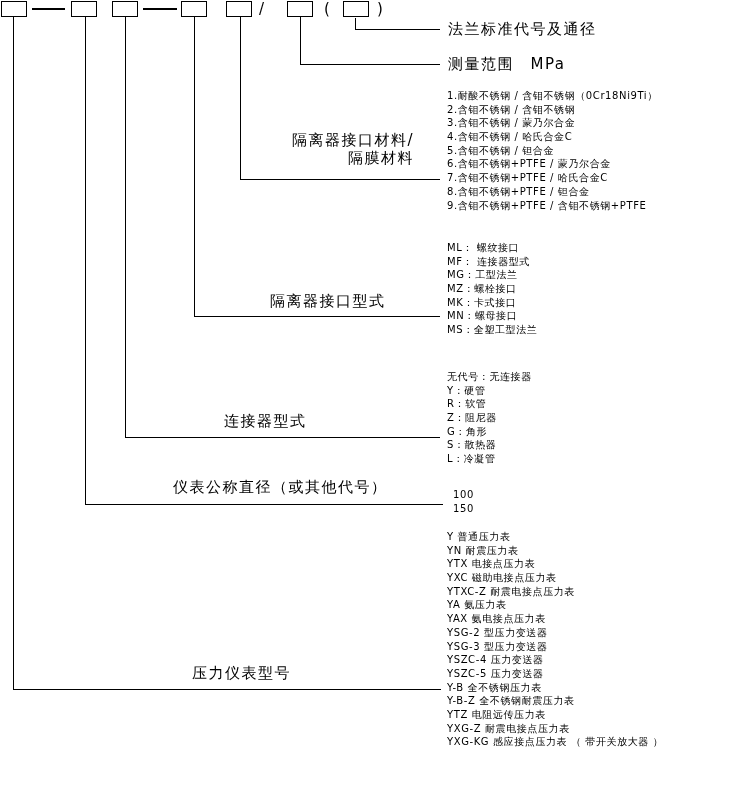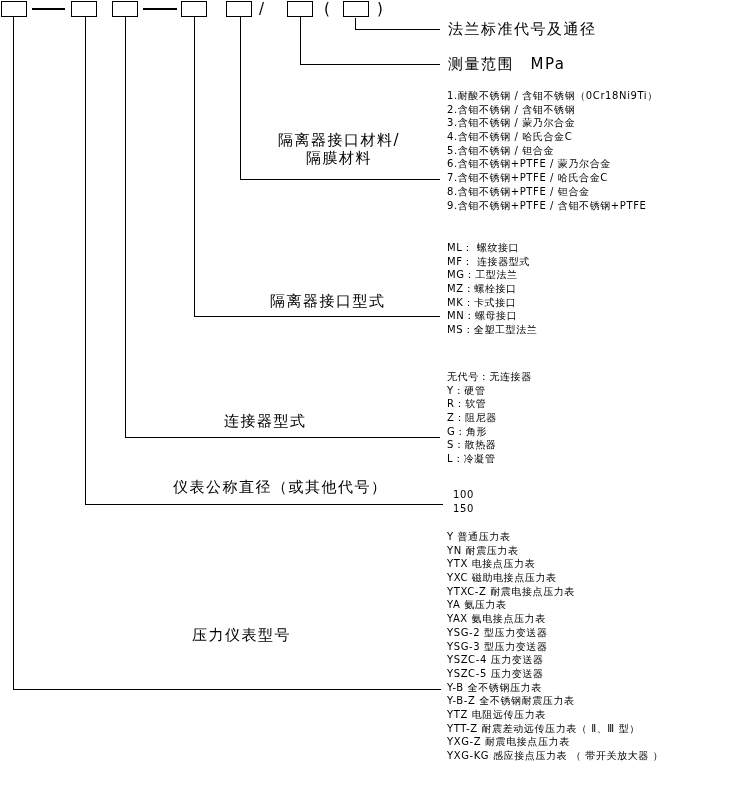--- a/index.html
+++ b/index.html
@@ -7,21 +7,21 @@
     position:relative;width:741px;height:802px;background:#ffffff;
     font-family:"DejaVu Sans","Liberation Sans",sans-serif;color:#000;
     overflow:hidden;
   }
   .box{position:absolute;top:1px;width:24px;height:14px;border:1px solid #000;background:#fff;}
   .dash{position:absolute;top:8px;height:2px;background:#000;}
   .vl{position:absolute;width:1px;background:#000;}
   .hl{position:absolute;height:1px;background:#000;}
   .sep{position:absolute;top:0;font-size:15px;line-height:18px;letter-spacing:0;}
   .lbl{position:absolute;font-size:15px;line-height:14px;letter-spacing:1.5px;white-space:nowrap;}
-  .lbl-center{text-align:center;line-height:18px;}
+  .lbl-center{text-align:right;line-height:18px;}
   .list{position:absolute;font-size:10px;line-height:13.7px;letter-spacing:0.6px;white-space:nowrap;}
   .list div{height:13.7px;}
 </style>
 </head>
 <body>
 
 <div class="canvas">
 
   <div class="box" style="left:1px"></div>
   <div class="dash" style="left:32px;width:33px"></div>
@@ -65,21 +65,21 @@
     <div>隔离器接口材料/</div>
     <div>隔膜材料</div>
   </div>
 
   <div class="lbl" style="left:270px;top:294px">隔离器接口型式</div>
 
   <div class="lbl" style="left:224px;top:414px">连接器型式</div>
 
   <div class="lbl" style="left:173px;top:480px">仪表公称直径（或其他代号）</div>
 
-  <div class="lbl" style="left:192px;top:628px">压力仪表型号</div>
+  <div class="lbl" style="left:192px;top:666px">压力仪表型号</div>
 
   <div class="list" style="left:447px;top:89px">
     <div>1.耐酸不锈钢 / 含钼不锈钢（0Cr18Ni9Ti）</div>
     <div>2.含钼不锈钢 / 含钼不锈钢</div>
     <div>3.含钼不锈钢 / 蒙乃尔合金</div>
     <div>4.含钼不锈钢 / 哈氏合金C</div>
     <div>5.含钼不锈钢 / 钽合金</div>
     <div>6.含钼不锈钢+PTFE / 蒙乃尔合金</div>
     <div>7.含钼不锈钢+PTFE / 哈氏合金C</div>
     <div>8.含钼不锈钢+PTFE / 钽合金</div>
@@ -119,18 +119,17 @@
     <div>YTXC-Z 耐震电接点压力表</div>
     <div>YA 氨压力表</div>
     <div>YAX 氨电接点压力表</div>
     <div>YSG-2 型压力变送器</div>
     <div>YSG-3 型压力变送器</div>
     <div>YSZC-4 压力变送器</div>
     <div>YSZC-5 压力变送器</div>
     <div>Y-B 全不锈钢压力表</div>
     <div>Y-B-Z 全不锈钢耐震压力表</div>
     <div>YTZ 电阻远传压力表</div>
-    <div>YTT-Z 耐震差动远传压力表（ Ⅱ、Ⅲ 型）</div>
     <div>YXG-Z 耐震电接点压力表</div>
     <div>YXG-KG 感应接点压力表 （ 带开关放大器 ）</div>
   </div>
 
 </div>
 
 </body></html>

